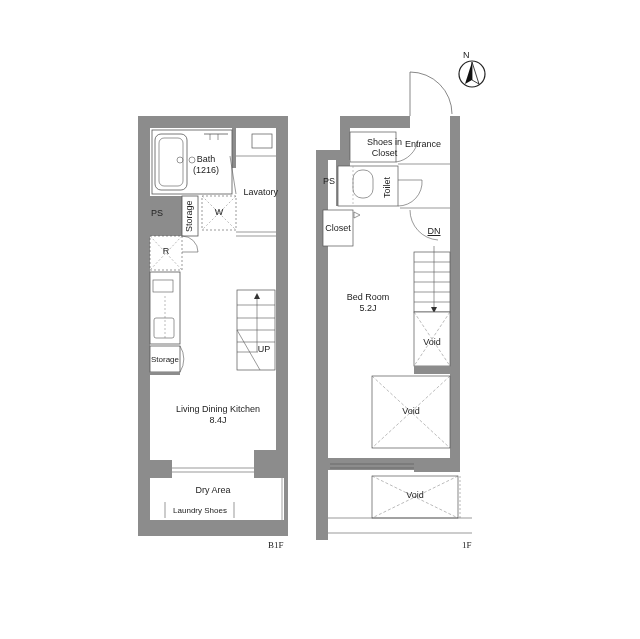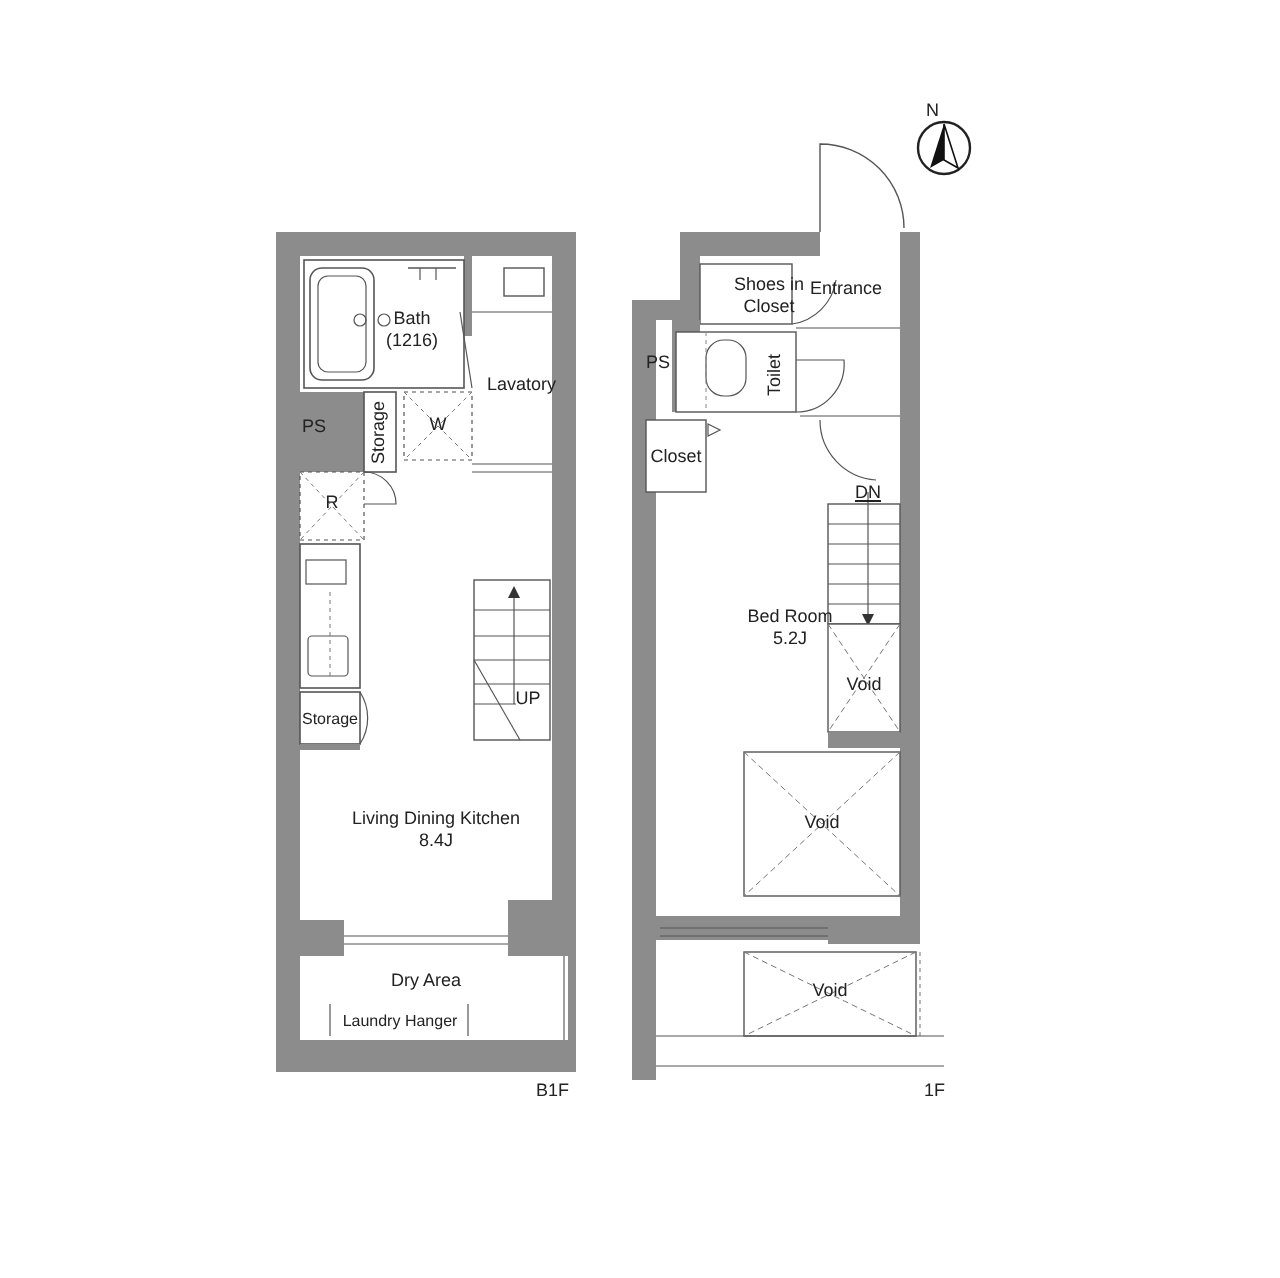--- a/index.html
+++ b/index.html
@@ -2,21 +2,21 @@
 <html><head>
 <meta charset="utf-8">
 <style>
   html, body { margin: 0; padding: 0; background: #ffffff; }
   body { width: 640px; height: 639px; position: relative; overflow: hidden;
          font-family: "Liberation Sans", sans-serif; }
   svg { position: absolute; left: 0; top: 0; }
   .lbl { position: absolute; font-size: 9px; color: #222; white-space: nowrap;
          text-align: center; line-height: 11px; font-family: "Liberation Sans", sans-serif; }
   .vert { writing-mode: vertical-rl; transform: rotate(180deg); }
-  .floor-tag { position: absolute; font-size: 9px; color: #222; }
+  .floor-tag { position: absolute; font-size: 9px; color: #222; font-family: Liberation Serif, serif; }
 </style>
 </head>
 <body>
 
 <svg width="640" height="639" viewBox="0 0 640 639">
 
   <g>
 
     <rect x="138" y="116" width="150" height="420" fill="#8c8c8c"></rect>
 
@@ -157,32 +157,32 @@
 <div class="lbl vert" style="left:184px;top:199px;height:34px;">Storage</div>
 <div class="lbl" style="left:212px;top:207px;width:14px;">W</div>
 <div class="lbl" style="left:159px;top:246px;width:14px;">R</div>
 <div class="lbl" style="left:150px;top:354px;width:30px;font-size:8px;">Storage</div>
 <div class="lbl" style="left:220px;top:344px;width:16px;margin-left:36px;">UP</div>
 <div class="lbl" style="left:150px;top:404px;width:136px;text-align:center;">
   <div>Living Dining Kitchen</div>
   <div>8.4J</div>
 </div>
 <div class="lbl" style="left:150px;top:485px;width:126px;">Dry Area</div>
-<div class="lbl" style="left:165px;top:505px;width:70px;font-size:8px;">Laundry Hanger</div>
+<div class="lbl" style="left:165px;top:505px;width:70px;font-size:8px;">Laundry Shoes</div>
 <div class="floor-tag" style="left:268px;top:540px;">B1F</div>
 
 <div class="lbl" style="left:350px;top:137px;width:69px;">
   <div>Shoes in</div>
   <div>Closet</div>
 </div>
 <div class="lbl" style="left:398px;top:127px;width:50px;margin-top:12px;">Entrance</div>
 <div class="lbl" style="left:322px;top:176px;width:14px;">PS</div>
 <div class="lbl vert" style="left:382px;top:172px;height:30px;">Toilet</div>
 <div class="lbl" style="left:323px;top:223px;width:30px;">Closet</div>
-<div class="lbl" style="left:424px;top:241px;width:20px;text-decoration:underline;">DN</div>
-<div class="lbl" style="left:328px;top:303px;width:80px;padding-left:27px;">
+<div class="lbl" style="left:424px;top:226px;width:20px;text-decoration:underline;">DN</div>
+<div class="lbl" style="left:328px;top:292px;width:80px;">
   <div>Bed Room</div>
   <div>5.2J</div>
 </div>
 <div class="lbl" style="left:414px;top:337px;width:36px;">Void</div>
 <div class="lbl" style="left:372px;top:406px;width:78px;">Void</div>
 <div class="lbl" style="left:372px;top:490px;width:86px;">Void</div>
 <div class="floor-tag" style="left:462px;top:540px;">1F</div>
 
 </body></html>

